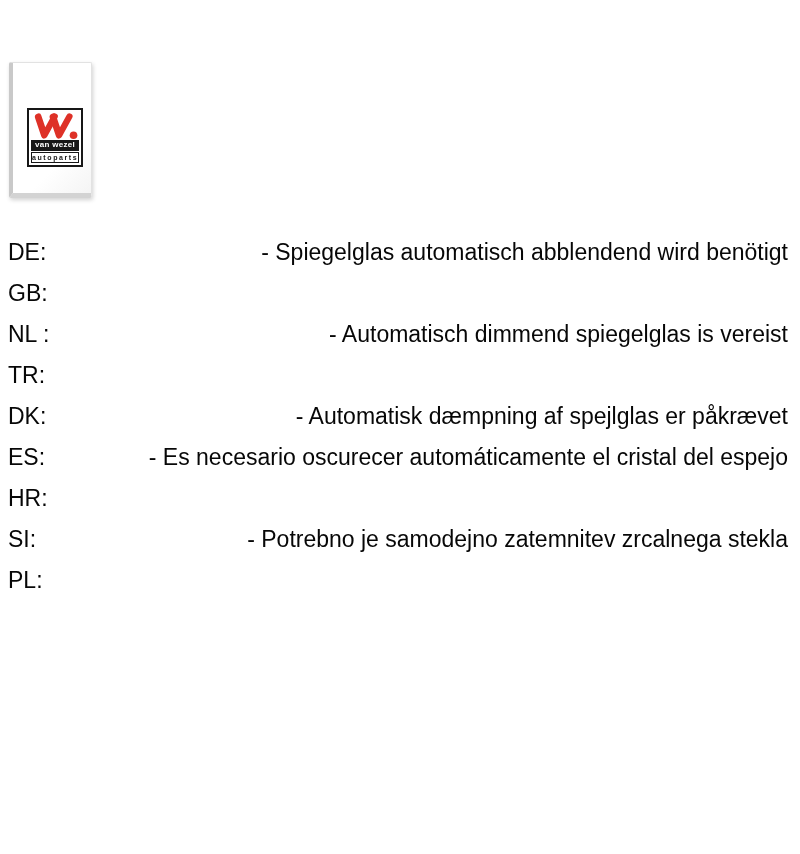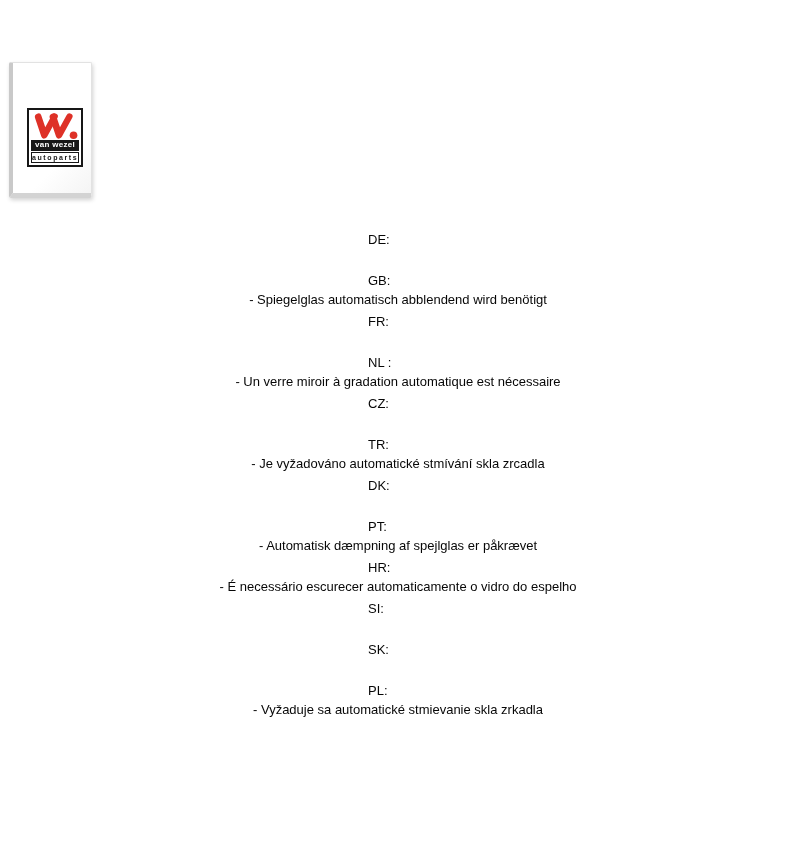--- a/index.html
+++ b/index.html
@@ -74,31 +74,31 @@
   .translations {
     position: absolute;
     left: 8px;
     top: 232px;
     width: 780px;
   }
   .t-row {
     display: flex;
     align-items: center;
     height: 41px;
-    font-size: 13px;
+    font-size: 23px;
     color: #070707;
-    flex-direction: column;
   }
   .t-row .code {
     flex: 0 0 60px;
     width: 60px;
   }
   .t-row .text {
     flex: 1 1 auto;
     white-space: nowrap;
+    text-align: right;
   }
 </style>
 </head>
 <body>
 
 <div class="page">
 
   <div class="package">
     <div class="logo-box">
       <svg class="logo-mark" viewBox="0 0 88 50" preserveAspectRatio="xMidYMid meet" aria-hidden="true">
@@ -116,62 +116,52 @@
   <div class="translations">
     <div class="t-row">
       <span class="code">DE:</span>
       <span class="text">- Spiegelglas automatisch abblendend wird benötigt</span>
     </div>
 
     <div class="t-row">
       <span class="code">GB:</span>
     </div>
 
-    <div class="t-row">
-      <span class="code">FR:</span>
-      <span class="text">- Un verre miroir à gradation automatique est nécessaire</span>
-    </div>
 
     <div class="t-row">
       <span class="code">NL :</span>
+      <span class="text">- Automatisch dimmend spiegelglas is vereist</span>
     </div>
 
-    <div class="t-row">
-      <span class="code">CZ:</span>
-      <span class="text">- Je vyžadováno automatické stmívání skla zrcadla</span>
-    </div>
 
     <div class="t-row">
       <span class="code">TR:</span>
     </div>
 
     <div class="t-row">
       <span class="code">DK:</span>
       <span class="text">- Automatisk dæmpning af spejlglas er påkrævet</span>
     </div>
 
 
+    <div class="t-row">
+      <span class="code">ES:</span>
+      <span class="text">- Es necesario oscurecer automáticamente el cristal del espejo</span>
+    </div>
 
-    <div class="t-row">
-      <span class="code">PT:</span>
-      <span class="text">- É necessário escurecer automaticamente o vidro do espelho</span>
-    </div>
 
     <div class="t-row">
       <span class="code">HR:</span>
     </div>
 
 
     <div class="t-row">
       <span class="code">SI:</span>
+      <span class="text">- Potrebno je samodejno zatemnitev zrcalnega stekla</span>
     </div>
 
-    <div class="t-row">
-      <span class="code">SK:</span>
-      <span class="text">- Vyžaduje sa automatické stmievanie skla zrkadla</span>
-    </div>
 
     <div class="t-row">
       <span class="code">PL:</span>
     </div>
   </div>
 
 </div>
 
 </body></html>

